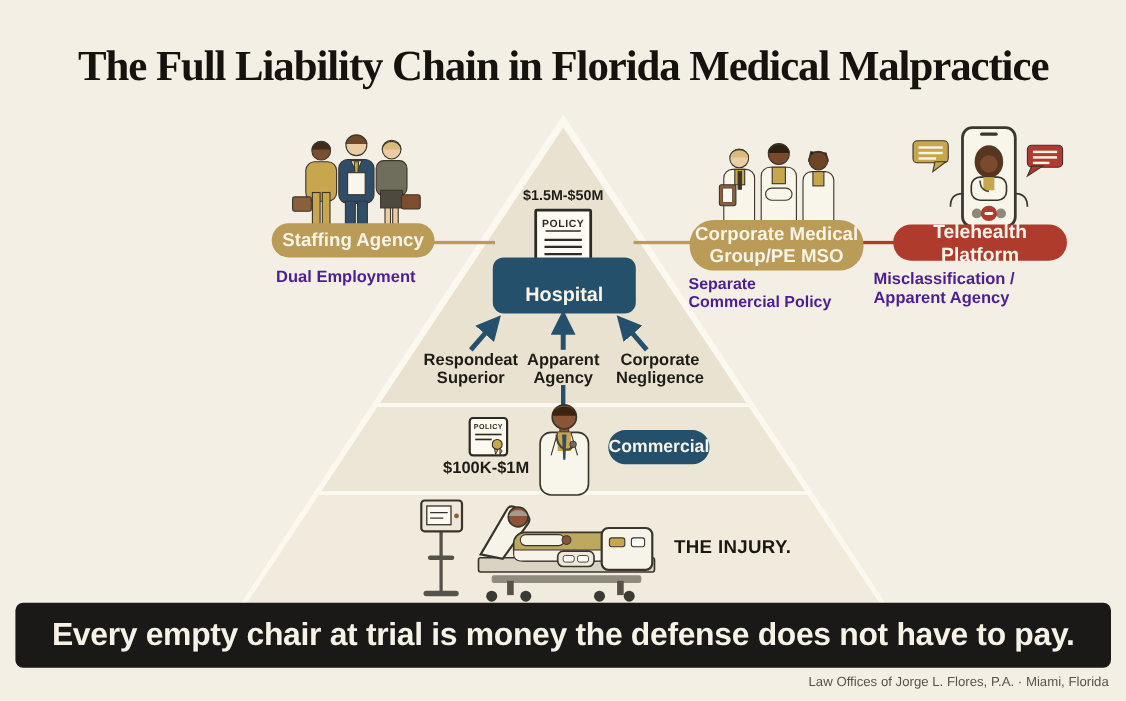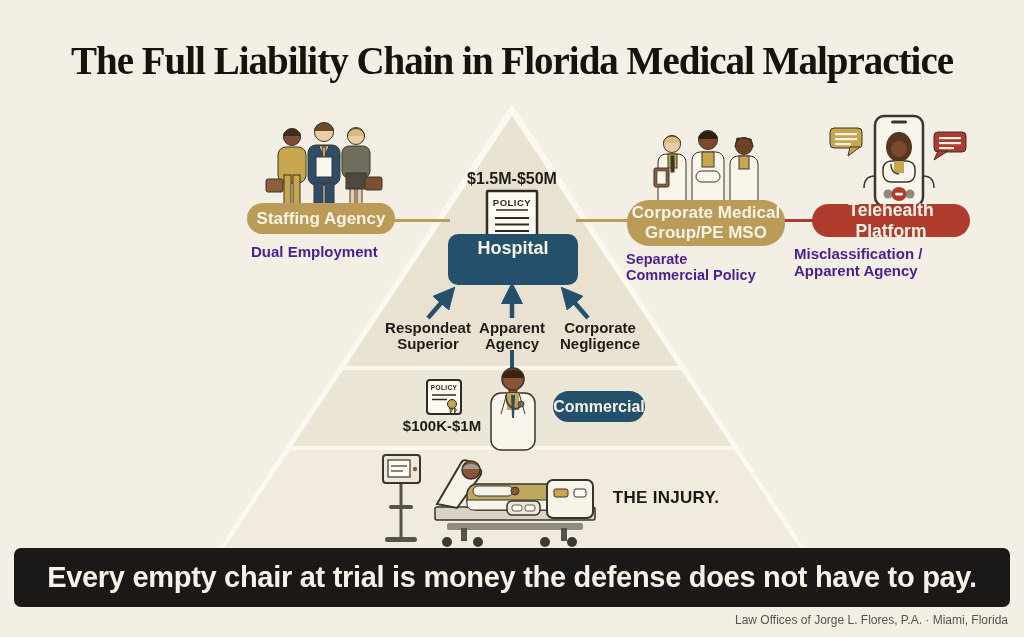--- a/index.html
+++ b/index.html
@@ -30,25 +30,25 @@
 
   .pill{ position:absolute; border-radius:22px; color:#F8F4E8; font-weight:700;
     display:flex; align-items:center; justify-content:center; text-align:center; }
   .pill.gold{ background:#BA9B57; }
   .pill.navy{ background:#24506B; }
   .pill.red{ background:#AF3B2D; }
 
   .sublabel{ position:absolute; text-align:left; font-weight:700; font-size:15px;
     color:#4c1d95; line-height:17px; }
 
-  .coverage{ position:absolute; text-align:center; font-weight:700; font-size:16px; color:#1D1C18; }
+  .coverage{ position:absolute; text-align:center; font-weight:700; font-size:13px; color:#1D1C18; }
 
   .hospital-box{ position:absolute; left:448px; top:234px; width:130px; height:51px;
     background:#24506B; border-radius:10px; color:#F8F4E8; font-weight:700; font-size:18px;
-    display:flex; align-items:flex-end; justify-content:center; padding-bottom:26px; }
+    display:flex; align-items:flex-end; justify-content:center; padding-bottom:6px; }
 
   .theory{ position:absolute; text-align:center; font-weight:700; font-size:15px;
     color:#1D1C18; line-height:16px; }
 
   .stub{ position:absolute; left:510px; top:350px; width:4px; height:23px; background:#24506B; }
 
   .injury-label{ position:absolute; left:596px; top:488px; width:140px; text-align:center;
     font-weight:700; font-size:17px; letter-spacing:.3px; color:#1A1915; }
 
   .banner{ position:absolute; left:14px; top:548px; width:996px; height:59px;

